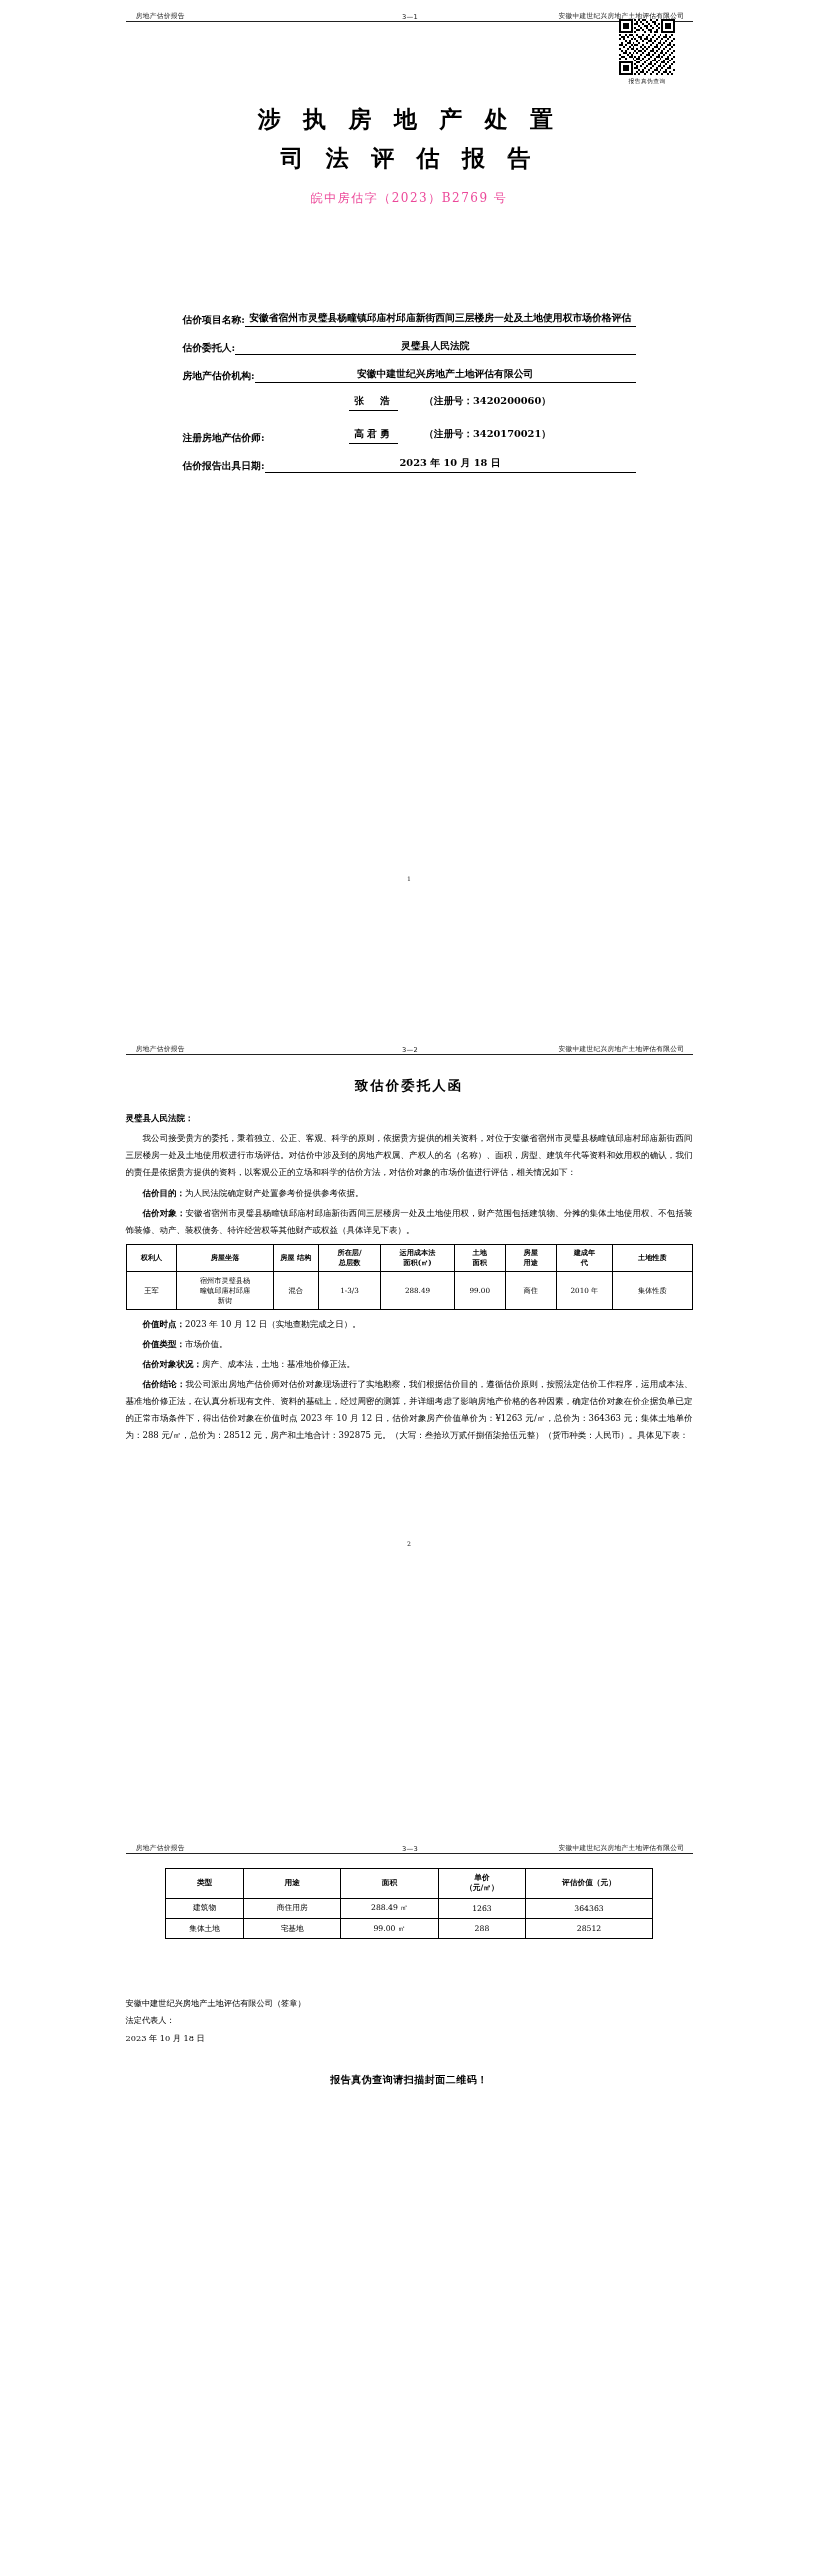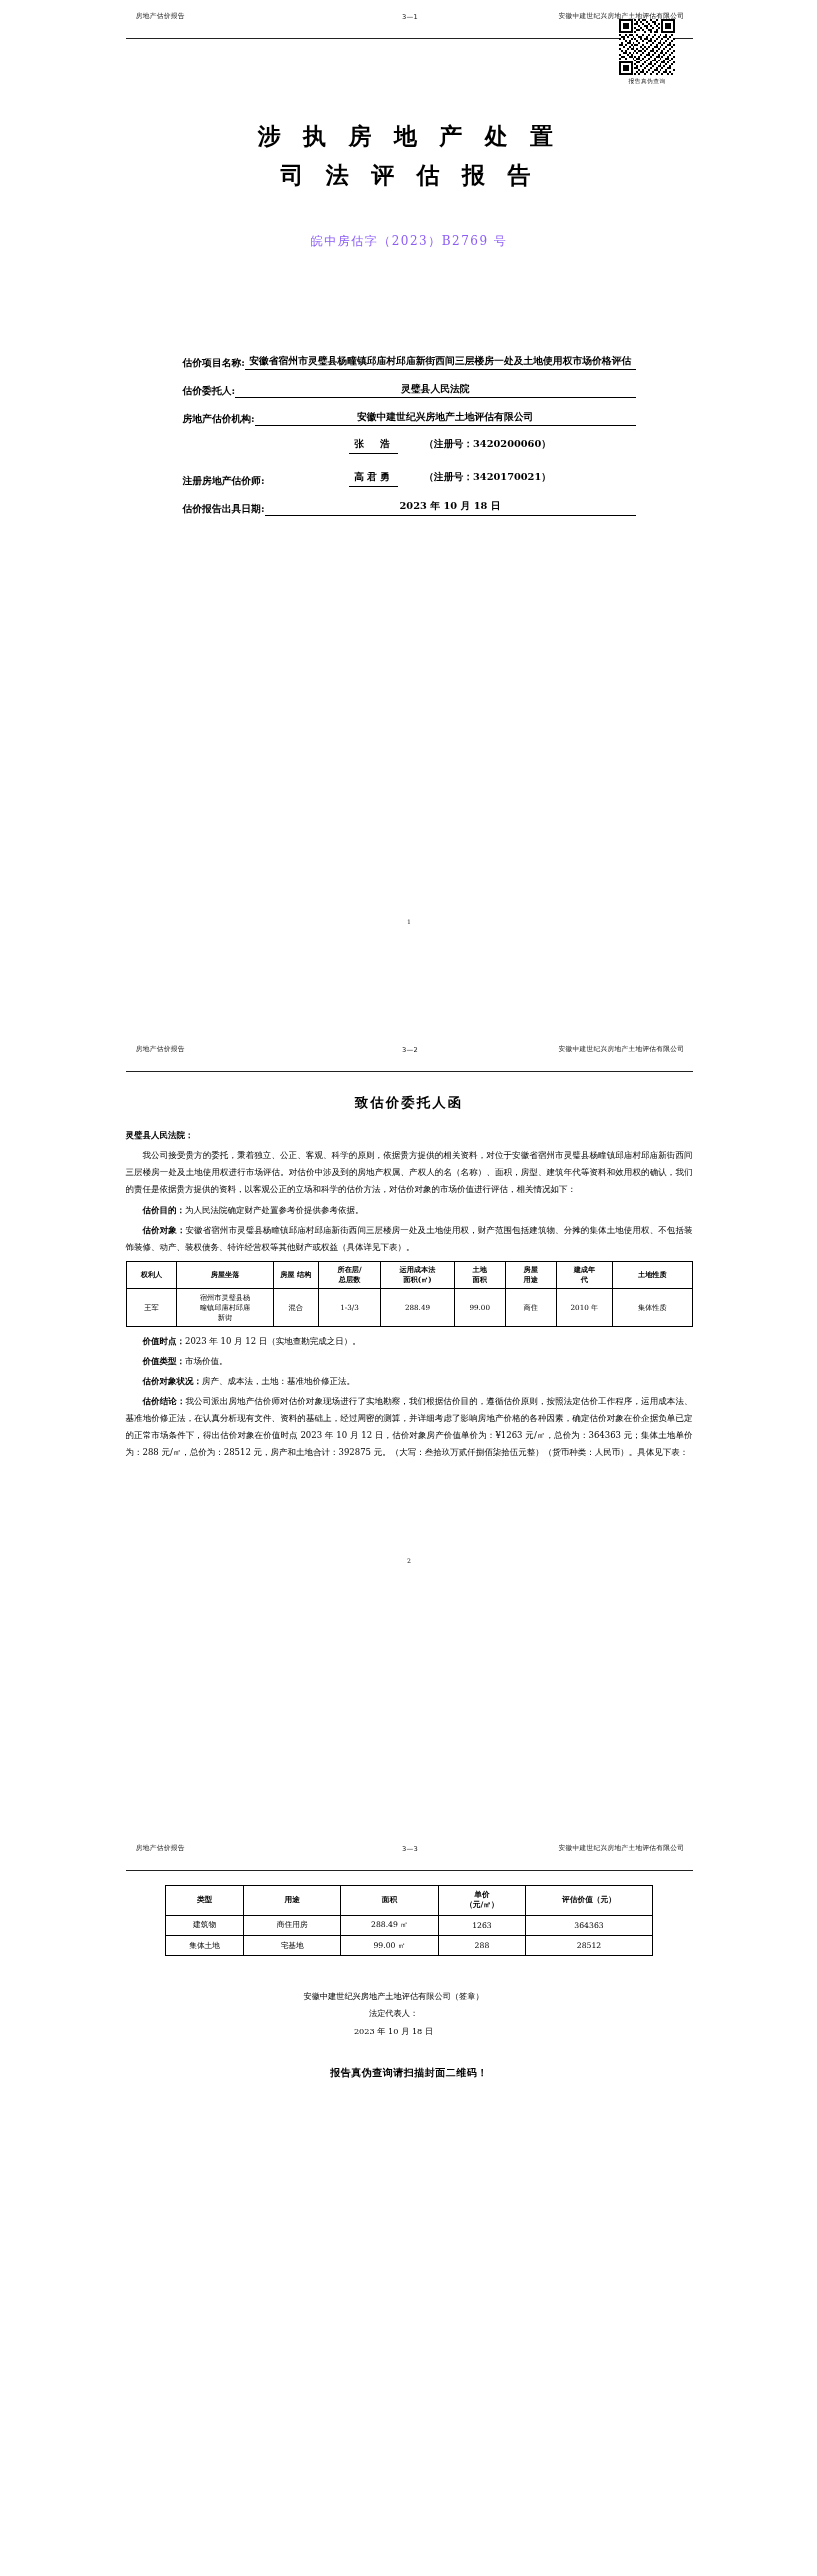--- a/index.html
+++ b/index.html
@@ -28,21 +28,21 @@
     position: relative;
   }
   
   .runhead {
     display: flex;
     align-items: flex-end;
     justify-content: space-between;
     font-size: 6.7px;
     color: #111;
     border-bottom: 0.5px solid #222;
-    padding-bottom: 17px;
+    padding-bottom: 0;
     letter-spacing: 0.3px;
   }
   .runhead .rh-left { width: 33%; text-align: left; padding-left: 10.3px;}
   .runhead .rh-center { width: 34%; text-align: center; }
   .runhead .rh-right { width: 33%; text-align: right; padding-right: 8.2px;}
   
   .qr-wrap {
     position: absolute;
     right: 14.4px;
     top: 18.5px;
@@ -66,25 +66,25 @@
     margin-top: 77px;
     font-family: "DejaVu Serif", "Liberation Serif", serif;
     font-weight: bold;
     font-size: 23px;
     letter-spacing: 7.2px;
     line-height: 1.7;
     color: #000;
   }
   .cover-sub {
     text-align: center;
-    margin-top: 38px;
+    margin-top: 12px;
     font-family: "DejaVu Serif","Liberation Serif", serif;
     font-size: 12px;
     letter-spacing: 1.5px;
-    color: #8b5cf6;
+    color: #ec4899;
   }
   .cover-fields {
     margin: 103px auto 0 auto;
     width: 453px;
     font-family: "DejaVu Serif","Liberation Serif", serif;
     font-size: 9.8px;
     color: #000;
   }
   .cf-row {
     display: flex;
@@ -151,22 +151,22 @@
     font-size: 7.7px;
   }
   table.tbl2 th, table.tbl2 td {
     border: 0.5px solid #000;
     text-align: center;
     padding: 4.6px 2.1px;
     vertical-align: middle;
   }
   table.tbl2 th { font-weight: bold; }
   .sign-block {
-    margin-top: 32px;
-    text-align: center;
+    margin-top: 56px;
+    text-align: left;
     font-family: "DejaVu Serif","Liberation Serif", serif;
     font-size: 8.2px;
     line-height: 2.1;
     padding-right: 31px;
   }
   .final-note {
     margin-top: 26px;
     text-align: center;
     font-family: "DejaVu Serif","Liberation Serif", serif;
     font-weight: bold;

